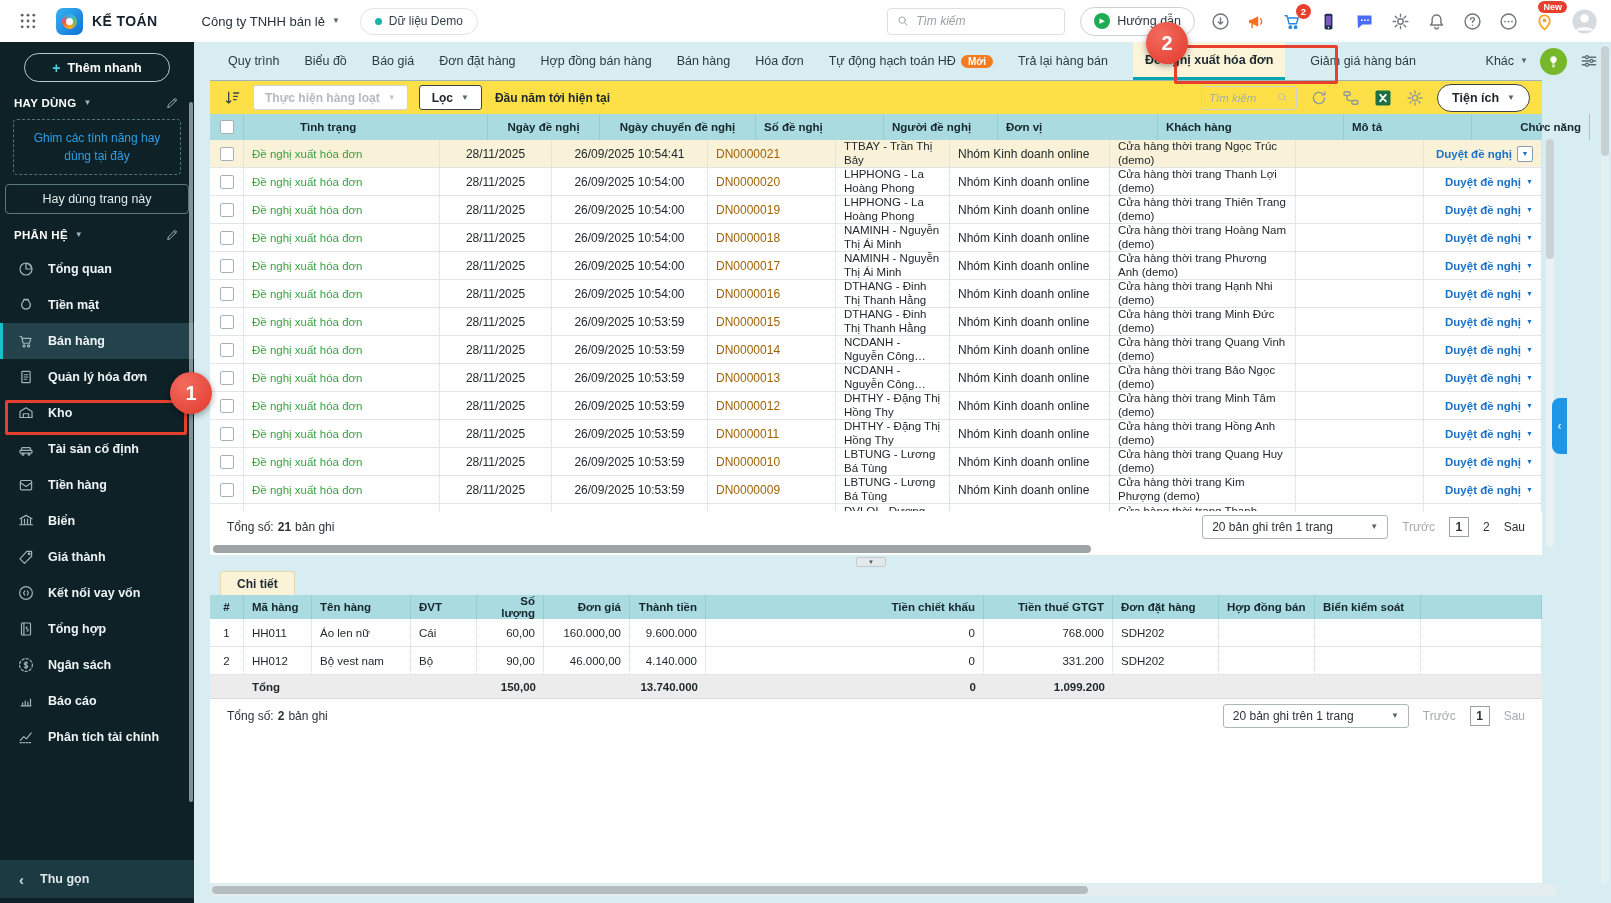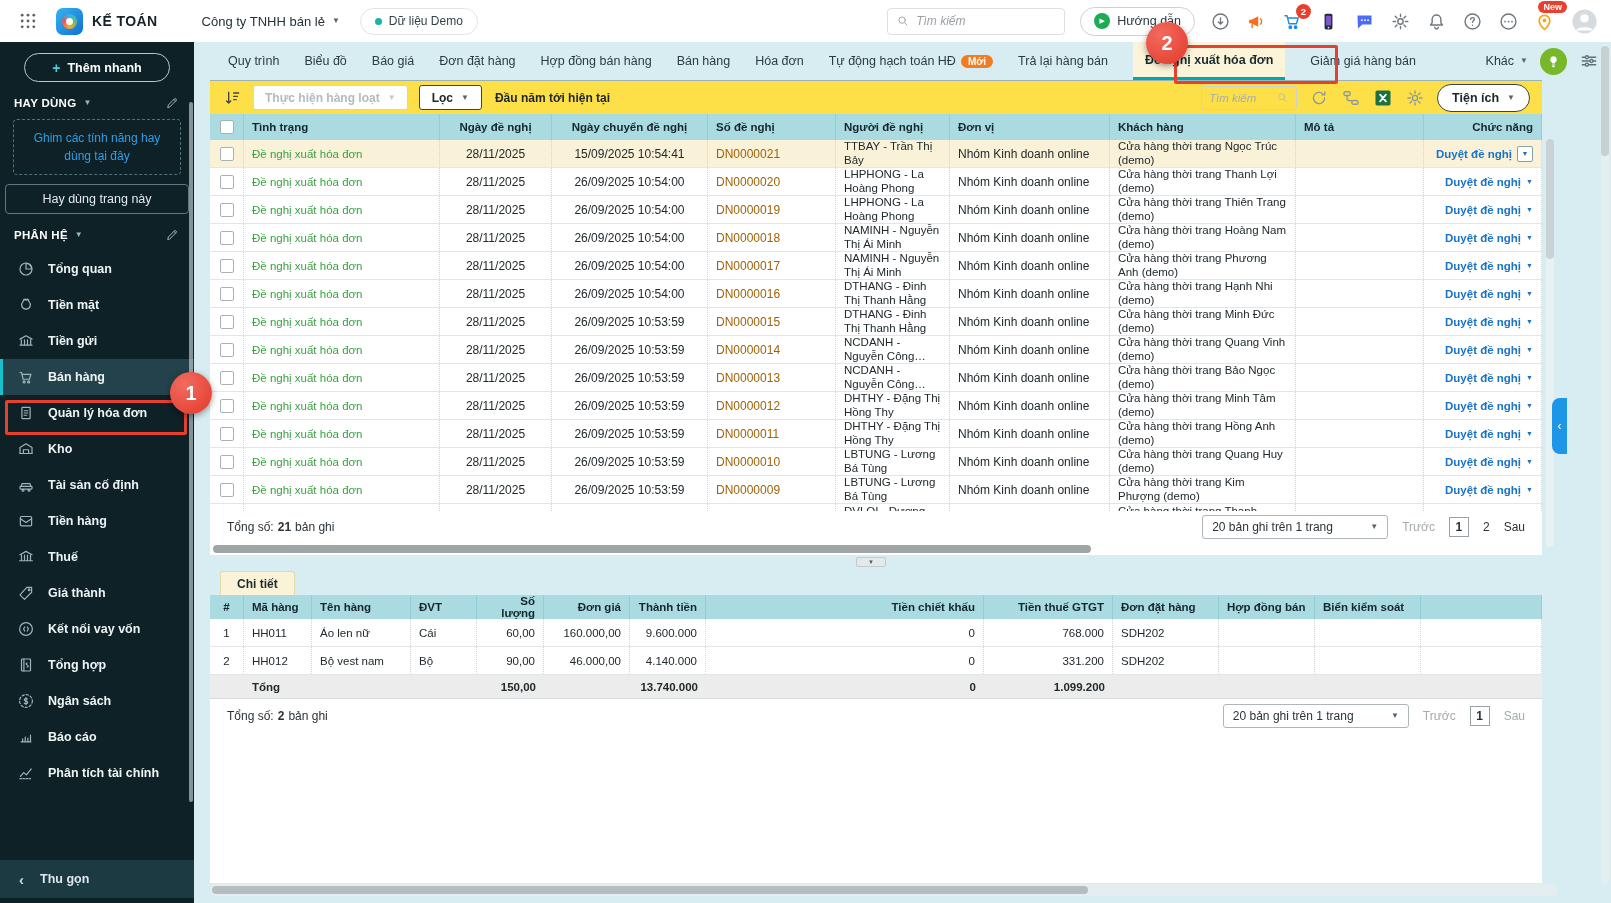--- a/index.html
+++ b/index.html
@@ -292,28 +292,20 @@
         </div>
         <div class="side-item">
           <span class="sicon icon">
             <svg viewBox="0 0 24 24" fill="none" stroke="currentColor" stroke-width="1.6" stroke-linecap="round" stroke-linejoin="round">
               <path d="M9.5 4.5h5L16 7.5c3 3 2.6 10-4 10s-7-7-4-10z"></path>
               <path d="M9.5 4.5c.6 1.4 4.4 1.4 5 0"></path>
             </svg>
           </span>
           <span>Tiền mặt</span>
         </div>
-        <div class="side-item">
-          <span class="sicon icon">
-            <svg viewBox="0 0 24 24" fill="none" stroke="currentColor" stroke-width="1.6" stroke-linecap="round" stroke-linejoin="round">
-              <path d="M4 9.5 12 5l8 4.5M5.8 10.5v6.5M10 10.5v6.5M14 10.5v6.5M18.2 10.5v6.5M4 17.5h16"></path>
-            </svg>
-          </span>
-          <span>Tiền gửi</span>
-        </div>
         <div class="side-item active">
           <span class="sicon icon">
             <svg viewBox="0 0 24 24" fill="none" stroke="currentColor" stroke-width="1.6" stroke-linecap="round" stroke-linejoin="round">
               <path d="M4 6h2l2.2 9h8.3l2-6.5H7"></path>
               <circle cx="9.5" cy="18.5" r="1.4"></circle>
               <circle cx="15.5" cy="18.5" r="1.4"></circle>
             </svg>
           </span>
           <span>Bán hàng</span>
         </div>
@@ -354,21 +346,21 @@
             </svg>
           </span>
           <span>Tiền hàng</span>
         </div>
         <div class="side-item">
           <span class="sicon icon">
             <svg viewBox="0 0 24 24" fill="none" stroke="currentColor" stroke-width="1.6" stroke-linecap="round" stroke-linejoin="round">
               <path d="M4 9l8-4.5L20 9M6 9.5v7M10 9.5v7M14 9.5v7M18 9.5v7M3.5 17h17"></path>
             </svg>
           </span>
-          <span>Thuế</span>
+          <span>Biển</span>
         </div>
         <div class="side-item">
           <span class="sicon icon">
             <svg viewBox="0 0 24 24" fill="none" stroke="currentColor" stroke-width="1.6" stroke-linecap="round" stroke-linejoin="round">
               <path d="M13 4.5h6.5V11L10 20.5 4 14.5z"></path>
               <circle cx="16.2" cy="7.8" r="1.2"></circle>
             </svg>
           </span>
           <span>Giá thành</span>
         </div>
@@ -542,21 +534,21 @@
             <span>Tiện ích</span>
               <span class="caret">▼</span>
           </div>
         </div>
       </div>
 
       <div class="ghead" id="grid-head">
           <div class="gcell c-center" style="width: 34px;">
             <span class="cb"></span>
           </div>
-          <div class="gcell " style="width: 196px;">Tình trạng</div>
+          <div class="gcell " style="width: 196px; margin-left: 48px;">Tình trạng</div>
           <div class="gcell c-center" style="width: 112px;">Ngày đề nghị</div>
           <div class="gcell c-center" style="width: 156px;">Ngày chuyển đề nghị</div>
           <div class="gcell " style="width: 128px;">Số đề nghị</div>
           <div class="gcell " style="width: 114px;">Người đề nghị</div>
           <div class="gcell " style="width: 160px;">Đơn vị</div>
           <div class="gcell " style="width: 186px;">Khách hàng</div>
           <div class="gcell " style="width: 128px;">Mô tả</div>
           <div class="gcell c-right" style="width: 118px;">Chức năng</div>
         </div>
       <div id="grid-body">
@@ -564,21 +556,21 @@
             <div class="gcell c-center" style="width: 34px;">
               <span class="cb"></span>
             </div>
             <div class="gcell " style="width: 196px;">
               <span class="status">Đề nghị xuất hóa đơn</span>
             </div>
             <div class="gcell c-center" style="width: 112px;">
               <span>28/11/2025</span>
             </div>
             <div class="gcell c-center" style="width: 156px;">
-              <span>15/09/2025 10:54:41</span>
+              <span>26/09/2025 10:54:41</span>
             </div>
             <div class="gcell " style="width: 128px;">
               <span class="doclink">DN0000021</span>
             </div>
             <div class="gcell " style="width: 114px;">
               <span class="cell-2l">TTBAY - Trần Thị Bảy</span>
             </div>
             <div class="gcell " style="width: 160px;">
               <span>Nhóm Kinh doanh online</span>
             </div>

